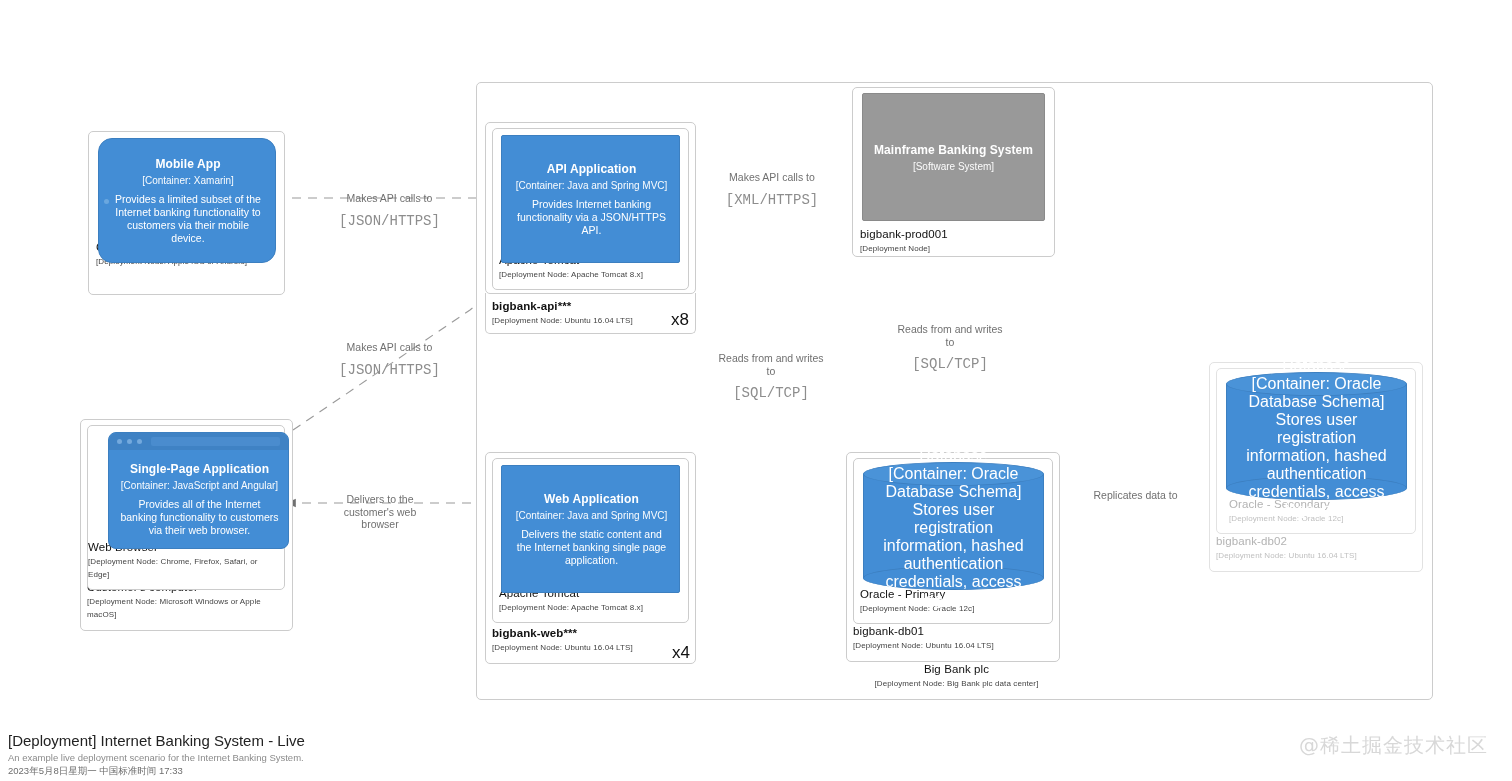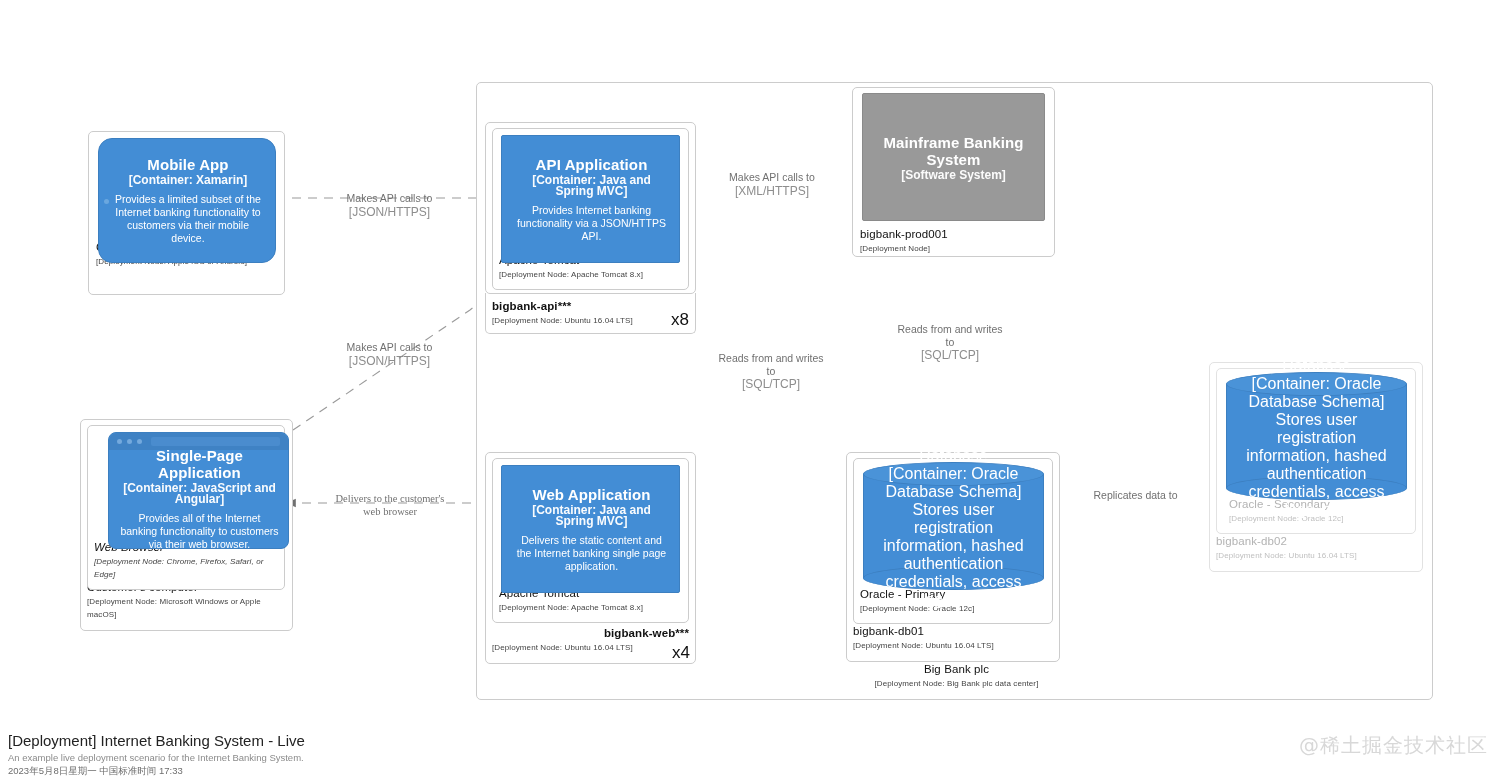--- a/index.html
+++ b/index.html
@@ -28,22 +28,22 @@
   .multiplier{
     position:absolute;font-size:17px;color:#111;font-weight:400;
   }
 
   
   .elem{
     position:absolute;box-sizing:border-box;
     display:flex;flex-direction:column;align-items:center;justify-content:center;
     text-align:center;color:#ffffff;padding:6px 9px;
   }
-  .elem .title{font-weight:bold;font-size:15px;line-height:17px;letter-spacing:.1px;}
-  .elem .sub{font-size:12px;line-height:11px;margin-top:2px;opacity:.97;font-weight:bold;}
+  .elem .title{font-weight:bold;font-size:12px;line-height:17px;letter-spacing:.1px;}
+  .elem .sub{font-size:10px;line-height:11px;margin-top:2px;opacity:.97;}
   .elem .desc{font-size:10.5px;line-height:13px;margin-top:7px;}
 
   .container-box{background:#438dd5;border:1px solid #3c7fc0;border-radius:2px;padding-left:11px;}
   .system-box{background:#999999;border:1px solid #8a8a8a;border-radius:2px;}
 
   
   .mobile-shape{border-radius:14px;}
   .mobile-shape::before{
     content:"";position:absolute;left:5px;top:50%;width:5px;height:5px;margin-top:-2px;
     border-radius:50%;background:#6aa7df;
@@ -80,21 +80,21 @@
     position:absolute;left:0;right:0;top:0;bottom:0;
     display:flex;flex-direction:column;align-items:center;justify-content:center;
     text-align:center;color:#fff;padding:10px 12px 6px;box-sizing:border-box;
   }
 
   
   .rel{
     position:absolute;text-align:center;color:#707070;
     font-size:10.5px;line-height:12.5px;
   }
-  .rel .tech{display:block;font-size:12px;color:#8d8d8d;margin-top:1px;}
+  .rel .tech{display:block;font-size:14px;color:#8d8d8d;margin-top:10px;font-family:Liberation Mono, monospace;}
 
   
   #footer{position:absolute;left:8px;bottom:4px;}
   #footer .f-title{font-size:15px;color:#222;line-height:20px;text-align:center;}
   #footer .f-desc{font-size:9.5px;color:#8b8b8b;line-height:13px;}
   #footer .f-date{font-size:9.5px;color:#6e6e6e;line-height:13px;}
   #watermark{
     position:absolute;right:24px;bottom:22px;font-size:20px;color:#d8d8d8;
     letter-spacing:1px;font-family:"DejaVu Sans",sans-serif;
   }
@@ -148,21 +148,21 @@
     <div class="desc">Provides a limited subset of the Internet banking functionality to customers via their mobile device.</div>
   </div>
 
   <div class="dnode" style="left:80px;top:419px;width:213px;height:212px;">
     <div class="dnode-label" style="bottom:9px;left:6px;">
       <span class="nm">Customer's computer</span>
       <span class="tech">[Deployment Node: Microsoft Windows or Apple macOS]</span>
     </div>
   </div>
   <div class="dnode" style="left:87px;top:425px;width:198px;height:165px;">
-    <div class="dnode-label" style="bottom:8px;left:6px;font-style:italic;">
+    <div class="dnode-label" style="bottom:8px;left:0;">
       <span class="nm">Web Browser</span>
       <span class="tech">[Deployment Node: Chrome, Firefox, Safari, or Edge]</span>
     </div>
   </div>
   <div class="elem container-box browser-shape" style="left:108px;top:432px;width:181px;height:117px;">
     <div class="browser-chrome">
       <span class="dot d1"></span>
       <span class="dot d2"></span>
       <span class="dot d3"></span>
       <span class="bar"></span>
@@ -187,21 +187,21 @@
     </div>
   </div>
   <div class="elem container-box" style="left:501px;top:135px;width:179px;height:128px;">
     <div class="title">API Application</div>
     <div class="sub">[Container: Java and Spring MVC]</div>
     <div class="desc">Provides Internet banking functionality via a JSON/HTTPS API.</div>
   </div>
 
   <div class="dnode" style="left:485px;top:452px;width:211px;height:212px;">
     <div class="dnode-label" style="bottom:9px;left:6px;">
-      <span class="nm" style="font-weight:bold;text-align:right;">bigbank-web***</span>
+      <span class="nm" style="font-weight:bold;">bigbank-web***</span>
       <span class="tech">[Deployment Node: Ubuntu 16.04 LTS]</span>
     </div>
   </div>
   <div class="multiplier" style="left:672px;top:643px;">x4</div>
   <div class="dnode" style="left:492px;top:458px;width:197px;height:165px;">
     <div class="dnode-label" style="bottom:8px;left:6px;">
       <span class="nm">Apache Tomcat</span>
       <span class="tech">[Deployment Node: Apache Tomcat 8.x]</span>
     </div>
   </div>
@@ -271,21 +271,21 @@
   <div class="rel" style="left:327px;top:192px;width:125px;">
     <span>Makes API calls to</span>
     <span class="tech">[JSON/HTTPS]</span>
   </div>
 
   <div class="rel" style="left:327px;top:341px;width:125px;">
     <span>Makes API calls to</span>
     <span class="tech">[JSON/HTTPS]</span>
   </div>
 
-  <div class="rel" style="left:335px;top:493px;width:110px;font-family:Liberation Serif, serif;">
+  <div class="rel" style="left:325px;top:493px;width:110px;">
     <span>Delivers to the customer's web browser</span>
     <span class="tech"></span>
   </div>
 
   <div class="rel" style="left:712px;top:171px;width:120px;">
     <span>Makes API calls to</span>
     <span class="tech">[XML/HTTPS]</span>
   </div>
 
   <div class="rel" style="left:716px;top:352px;width:110px;">

